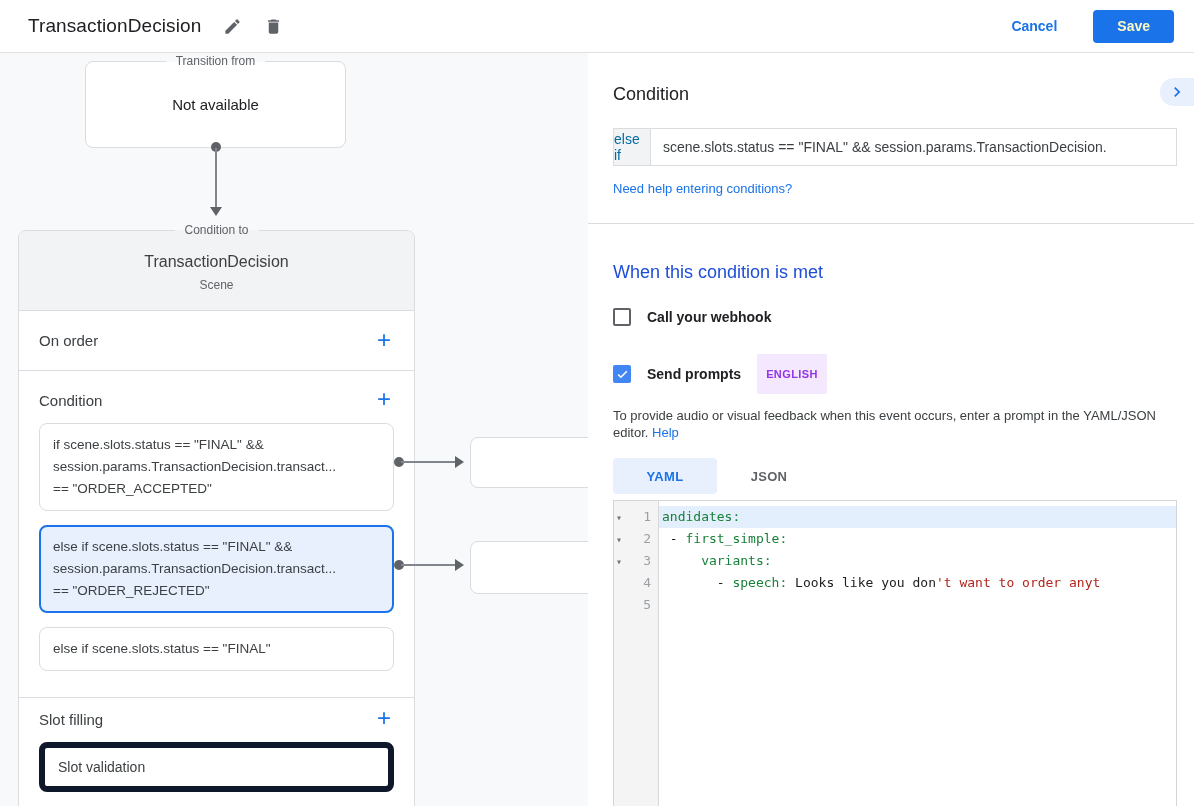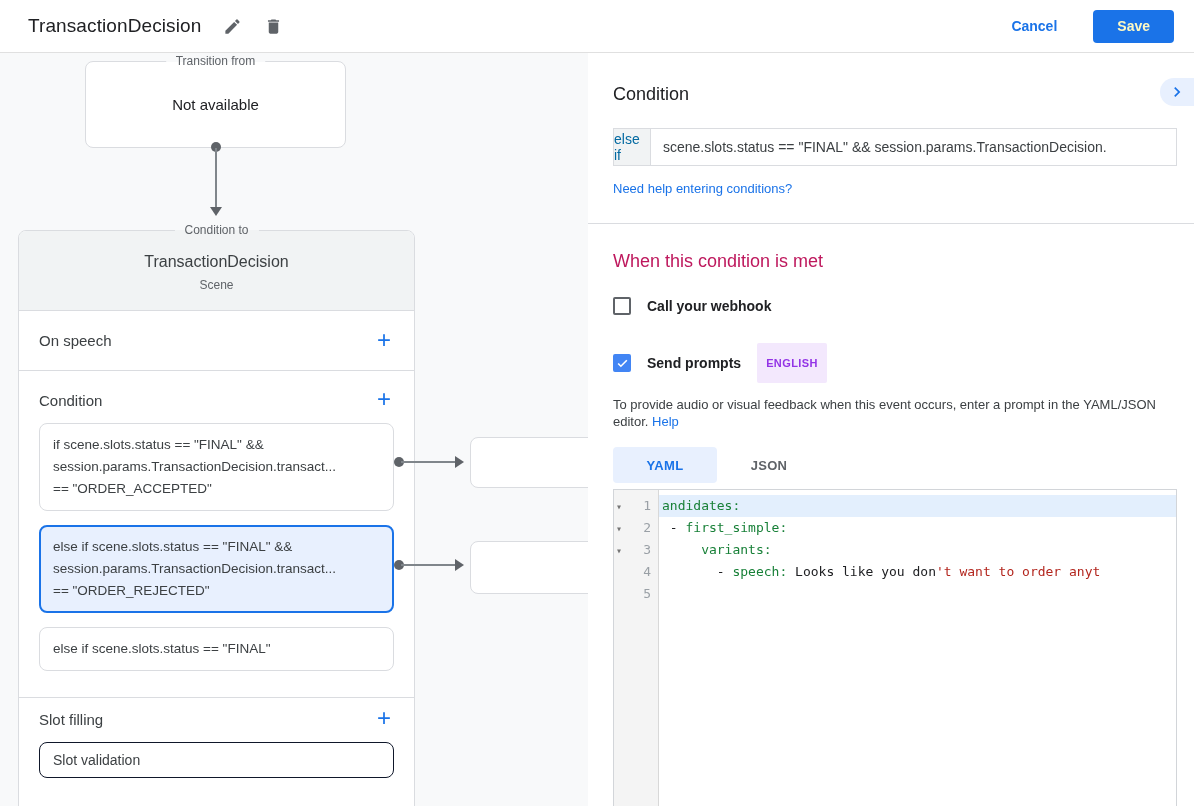--- a/index.html
+++ b/index.html
@@ -47,21 +47,21 @@
   .plus::before { content:"+"; font-size:24px; line-height:20px; }
 
   .cond-section { padding:14px 20px 26px; border-bottom:1px solid #dadce0; }
   .sec-head { height:30px; display:flex; align-items:center; justify-content:space-between; }
   .card { border:1px solid #dadce0; border-radius:8px; background:#fff; padding:10px 13px;
           font-size:13.5px; color:#3c4043; line-height:22px; margin-top:14px; cursor:pointer; }
   .sec-head + .card { margin-top:8px; }
   .card.selected { background:#e8f0fe; border:2px solid #1a73e8; padding:9px 12px; }
 
   .slot-section { padding:6px 20px 0; }
-  .slot-card { border:1px solid #0f172a; border-radius:8px; background:#fff; height:36px; margin-top:8px;
+  .slot-card { border:6px solid #0f172a; border-radius:8px; background:#fff; height:50px; margin-top:8px;
                display:flex; align-items:center; padding:0 13px; font-size:14px; color:#3c4043; cursor:pointer; }
 
   
   .cdot  { position:absolute; width:10px; height:10px; border-radius:50%; background:#5f6368; z-index:5; }
   .hline { position:absolute; height:2px; background:#80868b; z-index:5; }
   .harrow{ position:absolute; width:0; height:0; border-top:6px solid transparent; border-bottom:6px solid transparent;
            border-left:9px solid #5f6368; z-index:5; }
   .target-box { position:absolute; left:470px; width:160px; background:#fff; border:1px solid #dadce0;
                 border-radius:8px; z-index:4; }
 
@@ -74,21 +74,21 @@
 
   .cond-row { margin-top:23px; display:flex; width:564px; height:38px; }
   .cond-prefix { width:38px; background:#f1f3f4; border:1px solid #dadce0; display:flex; align-items:center;
                  justify-content:center; font-size:14px; color:#0369a1; }
   .cond-input { flex:1; margin-left:-1px; border:1px solid #dadce0; background:#fff; font-family:inherit;
                 font-size:14px; color:#3c4043; padding:0 12px; outline:none; }
   .help-link { display:inline-block; margin-top:15px; font-size:13px; color:#1a73e8; text-decoration:none; cursor:pointer; }
 
   .divider { margin:26px 0 0 -25px; width:606px; border-top:1px solid #dadce0; }
 
-  .when-heading { margin-top:27px; font-size:18px; font-weight:400; color:#be185d; }
+  .when-heading { margin-top:38px; font-size:18px; font-weight:400; color:#1d4ed8; }
   .check-row { display:flex; align-items:center; }
   .row-webhook { margin-top:25px; }
   .row-prompts { margin-top:28px; }
   .checkbox { width:18px; height:18px; border:2px solid #5f6368; border-radius:2px; background:#fff; cursor:pointer; flex:none; }
   .checkbox.checked { background:#4285f4; border-color:#4285f4; display:flex; align-items:center; justify-content:center; }
   .checkbox.checked svg { width:13px; height:13px; stroke:#fff; stroke-width:3; fill:none; }
   .check-label { margin-left:16px; font-size:14px; font-weight:700; color:#202124; }
   .lang-badge { margin-left:16px; background:#f3e8fd; color:#9334e6; font-size:11px; font-weight:700;
                 letter-spacing:.4px; padding:14px 9px; border-radius:2px; }
 
@@ -146,21 +146,21 @@
 
   <div class="to-box">
     <span class="legend lg-to">Condition to</span>
 
     <div class="to-header">
       <div class="to-title">TransactionDecision</div>
       <div class="to-sub">Scene</div>
     </div>
 
     <div class="sec-row">
-      <span class="sec-label">On speech</span>
+      <span class="sec-label">On order</span>
       <span class="plus"></span>
     </div>
 
     <div class="cond-section">
       <div class="sec-head">
         <span class="sec-label">Condition</span>
         <span class="plus"></span>
       </div>
       <div class="card">
         <div>if scene.slots.status == "FINAL" &amp;&amp;</div>

